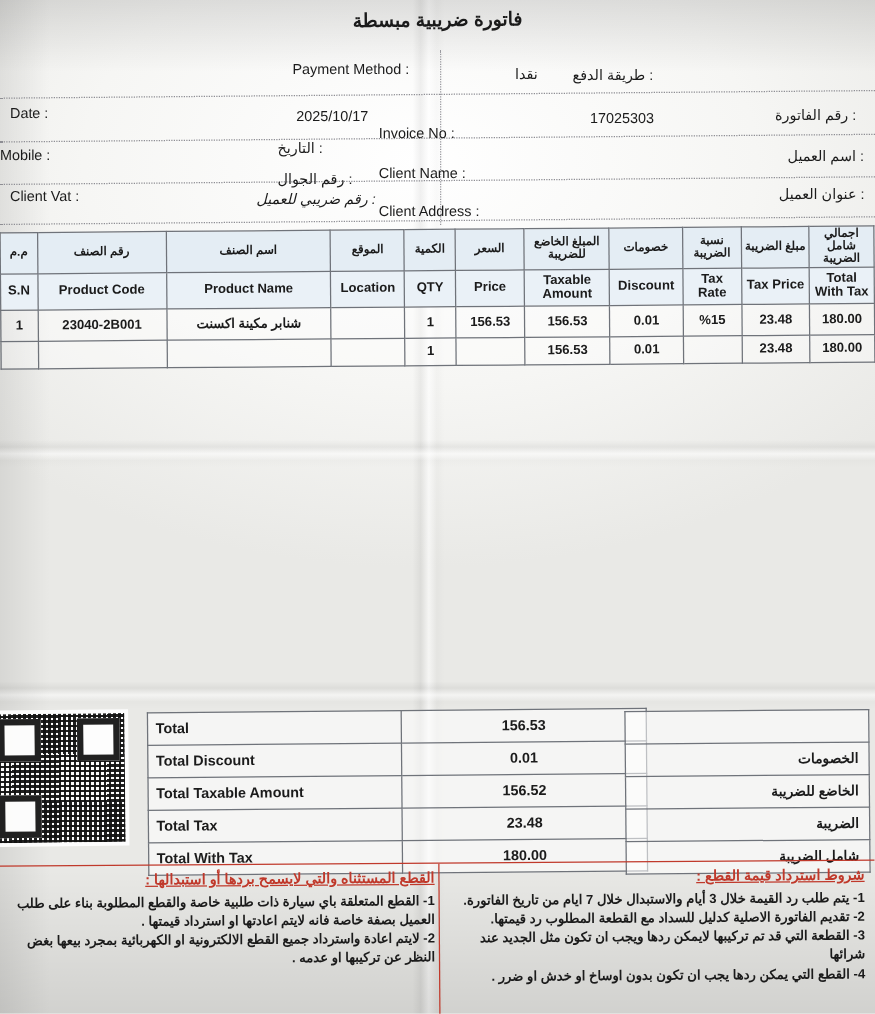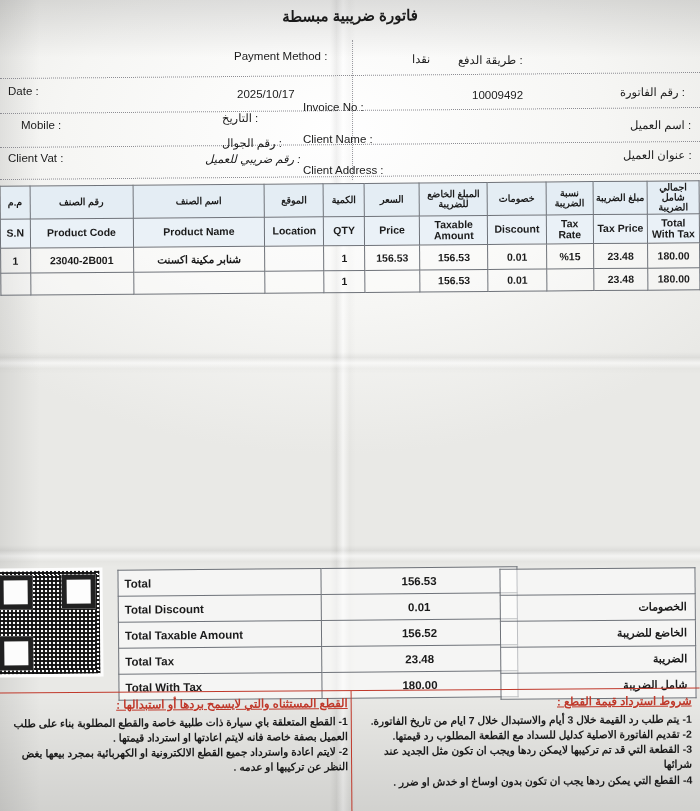--- a/index.html
+++ b/index.html
@@ -278,24 +278,24 @@
   <div class="vdot" style="left:352px; top:40px; height:140px;"></div>
 
   <div class="hdr lbl-en" style="left:234px; top:50px;">Payment Method :</div>
   <div class="hdr val" style="left:383px; top:52px;margin-left:29px;">نقدا</div>
   <div class="hdr lbl-ar" style="left:458px; top:53px;">طريقة الدفع :</div>
 
   <div class="hdr lbl-en" style="left:8px;   top:85px;">Date :</div>
   <div class="hdr val" style="left:237px; top:88px;">2025/10/17</div>
   <div class="hdr lbl-ar" style="left:222px; top:111px;">التاريخ :</div>
   <div class="hdr lbl-en" style="left:303px; top:101px;">Invoice No :</div>
-  <div class="hdr val" style="left:472px; top:89px;">10009492</div>
+  <div class="hdr val" style="left:472px; top:89px;">17025303</div>
   <div class="hdr lbl-ar" style="left:620px; top:85px;">رقم الفاتورة :</div>
 
-  <div class="hdr lbl-en" style="left:21px;   top:119px;">Mobile :</div>
+  <div class="hdr lbl-en" style="left:0;   top:119px;">Mobile :</div>
   <div class="hdr val" style="left:120px; top:119px;"></div>
   <div class="hdr lbl-ar" style="left:222px; top:136px;">رقم الجوال :</div>
   <div class="hdr lbl-en" style="left:303px; top:133px;">Client Name :</div>
   <div class="hdr val" style="left:470px; top:121px;"></div>
   <div class="hdr lbl-ar" style="left:630px; top:118px;">اسم العميل :</div>
 
   <div class="hdr lbl-en" style="left:8px;   top:152px;">Client Vat :</div>
   <div class="hdr val" style="left:120px; top:152px;"></div>
   <div class="hdr lbl-ar" style="left:205px; top:152px;font-style:italic;">رقم ضريبي للعميل :</div>
   <div class="hdr lbl-en" style="left:303px; top:164px;">Client Address :</div>

